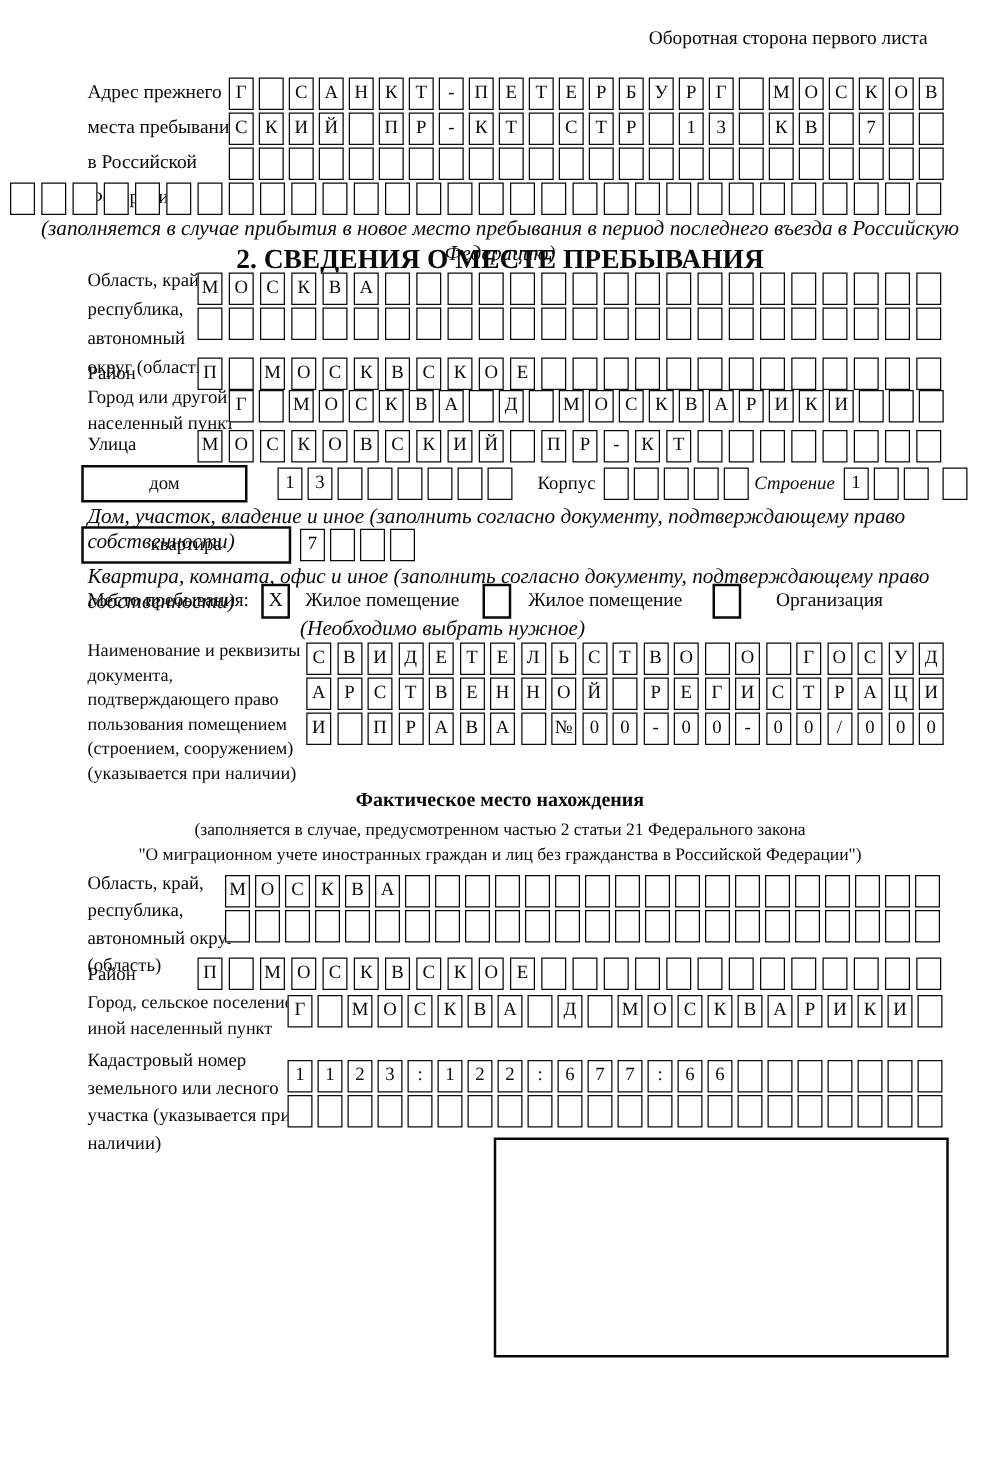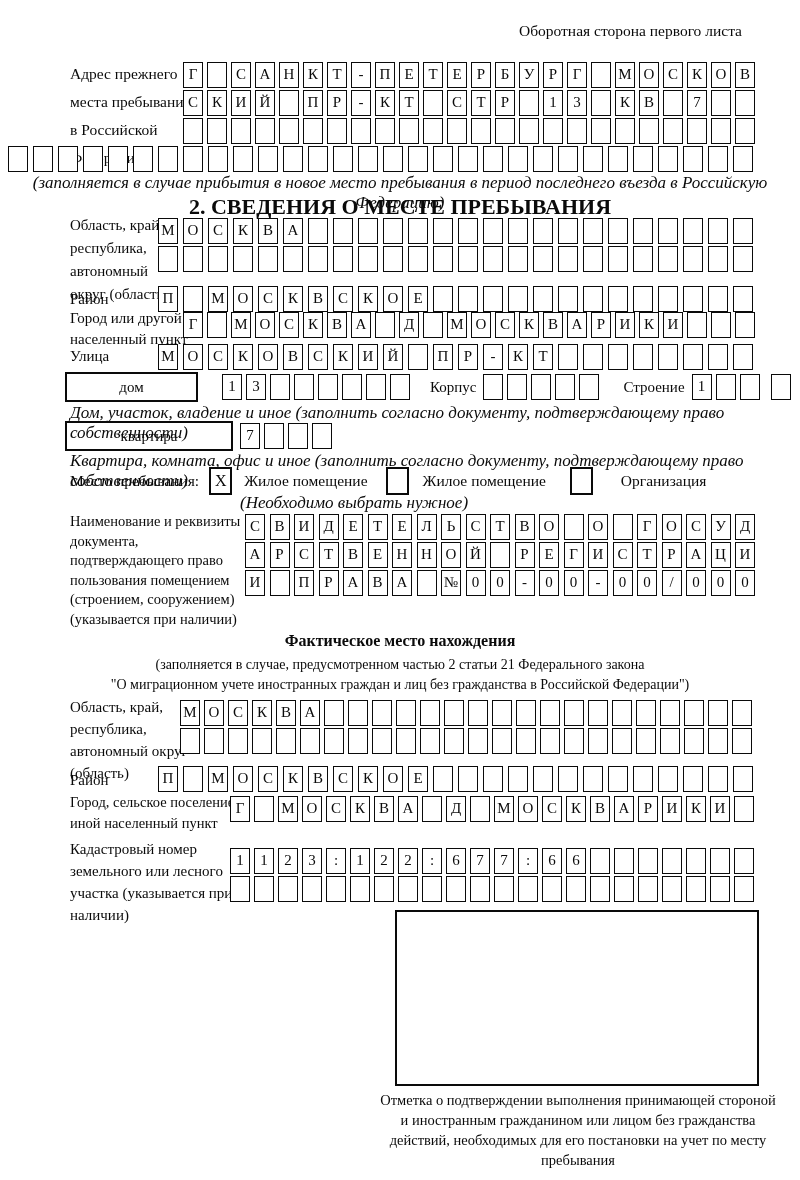--- a/index.html
+++ b/index.html
@@ -62,21 +62,21 @@
   <div class="boxrow" style="left:183px; top:312px;"><span class="cell">Г</span><span class="cell"></span><span class="cell">М</span><span class="cell">О</span><span class="cell">С</span><span class="cell">К</span><span class="cell">В</span><span class="cell">А</span><span class="cell"></span><span class="cell">Д</span><span class="cell"></span><span class="cell">М</span><span class="cell">О</span><span class="cell">С</span><span class="cell">К</span><span class="cell">В</span><span class="cell">А</span><span class="cell">Р</span><span class="cell">И</span><span class="cell">К</span><span class="cell">И</span><span class="cell"></span><span class="cell"></span><span class="cell"></span></div>
 
   <div class="lbl" style="left:70px; top:345px;">Улица</div>
   <div class="boxrow g5" style="left:158px; top:344px;"><span class="cell">М</span><span class="cell">О</span><span class="cell">С</span><span class="cell">К</span><span class="cell">О</span><span class="cell">В</span><span class="cell">С</span><span class="cell">К</span><span class="cell">И</span><span class="cell">Й</span><span class="cell"></span><span class="cell">П</span><span class="cell">Р</span><span class="cell">-</span><span class="cell">К</span><span class="cell">Т</span><span class="cell"></span><span class="cell"></span><span class="cell"></span><span class="cell"></span><span class="cell"></span><span class="cell"></span><span class="cell"></span><span class="cell"></span></div>
 
   <div class="inline-row" style="left:65px; top:372px;">
     <div class="labelbox" style="width:133px; margin-right:24px;">дом</div>
     <div style="white-space:nowrap;"><span class="cell">1</span><span class="cell">3</span><span class="cell"></span><span class="cell"></span><span class="cell"></span><span class="cell"></span><span class="cell"></span><span class="cell"></span></div>
     <div class="smalllbl" style="margin-left:16px; margin-right:7px;">Корпус</div>
     <div style="white-space:nowrap;"><span class="cell"></span><span class="cell"></span><span class="cell"></span><span class="cell"></span><span class="cell"></span></div>
-    <div class="smalllbl" style="margin-left:20px; margin-right:7px;">Строение</div>
+    <div class="smalllbl" style="margin-left:0; margin-right:7px;font-style:italic;">Строение</div>
     <div class="stroenie" style="white-space:nowrap;"><span class="cell">1</span><span class="cell"></span><span class="cell"></span><span class="cell"></span></div>
   </div>
   <div class="cap" style="left:70px; top:403px;">Дом, участок, владение и иное (заполнить согласно документу, подтверждающему право собственности)</div>
 
   <div class="inline-row" style="left:65px; top:421px;">
     <div class="labelbox" style="width:168px; margin-right:7px;">квартира</div>
     <div style="white-space:nowrap;"><span class="cell">7</span><span class="cell"></span><span class="cell"></span><span class="cell"></span></div>
   </div>
   <div class="cap" style="left:70px; top:451px;">Квартира, комната, офис и иное (заполнить согласно документу, подтверждающему право собственности)</div>
 
@@ -108,15 +108,14 @@
   <div class="boxrow g5" style="left:158px; top:766px;"><span class="cell">П</span><span class="cell"></span><span class="cell">М</span><span class="cell">О</span><span class="cell">С</span><span class="cell">К</span><span class="cell">В</span><span class="cell">С</span><span class="cell">К</span><span class="cell">О</span><span class="cell">Е</span><span class="cell"></span><span class="cell"></span><span class="cell"></span><span class="cell"></span><span class="cell"></span><span class="cell"></span><span class="cell"></span><span class="cell"></span><span class="cell"></span><span class="cell"></span><span class="cell"></span><span class="cell"></span><span class="cell"></span></div>
 
   <div class="lbl" style="left:70px; top:792px; width:178px; line-height:21px; font-size:14.5px;">Город, сельское поселение, иной населенный пункт</div>
   <div class="boxrow" style="left:230px; top:796px;"><span class="cell">Г</span><span class="cell"></span><span class="cell">М</span><span class="cell">О</span><span class="cell">С</span><span class="cell">К</span><span class="cell">В</span><span class="cell">А</span><span class="cell"></span><span class="cell">Д</span><span class="cell"></span><span class="cell">М</span><span class="cell">О</span><span class="cell">С</span><span class="cell">К</span><span class="cell">В</span><span class="cell">А</span><span class="cell">Р</span><span class="cell">И</span><span class="cell">К</span><span class="cell">И</span><span class="cell"></span></div>
 
   <div class="lbl" style="left:70px; top:838px; width:168px; line-height:22px;">Кадастровый номер земельного или лесного участка (указывается при наличии)</div>
   <div class="boxrow" style="left:230px; top:848px;"><span class="cell">1</span><span class="cell">1</span><span class="cell">2</span><span class="cell">3</span><span class="cell">:</span><span class="cell">1</span><span class="cell">2</span><span class="cell">2</span><span class="cell">:</span><span class="cell">6</span><span class="cell">7</span><span class="cell">7</span><span class="cell">:</span><span class="cell">6</span><span class="cell">6</span><span class="cell"></span><span class="cell"></span><span class="cell"></span><span class="cell"></span><span class="cell"></span><span class="cell"></span><span class="cell"></span></div>
   <div class="boxrow" style="left:230px; top:876px;"><span class="cell"></span><span class="cell"></span><span class="cell"></span><span class="cell"></span><span class="cell"></span><span class="cell"></span><span class="cell"></span><span class="cell"></span><span class="cell"></span><span class="cell"></span><span class="cell"></span><span class="cell"></span><span class="cell"></span><span class="cell"></span><span class="cell"></span><span class="cell"></span><span class="cell"></span><span class="cell"></span><span class="cell"></span><span class="cell"></span><span class="cell"></span><span class="cell"></span></div>
 
   <div class="stamp" style="left:395px; top:910px; width:360px; height:172px;"></div>
-  <div class="abs" style="left:378px; top:1090px; width:400px; text-align:center; font-size:14.5px; line-height:20px;">Отметка о подтверждении выполнения принимающей стороной и иностранным гражданином или лицом без гражданства действий, необходимых для его постановки на учет по месту пребывания</div>
 
 </div>
 
 </body></html>

